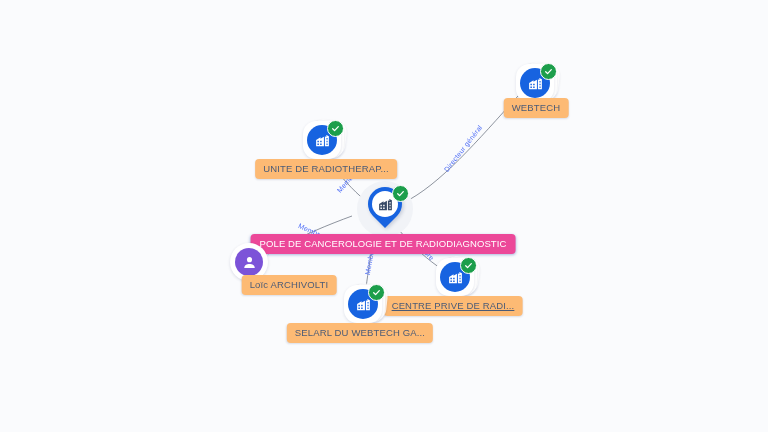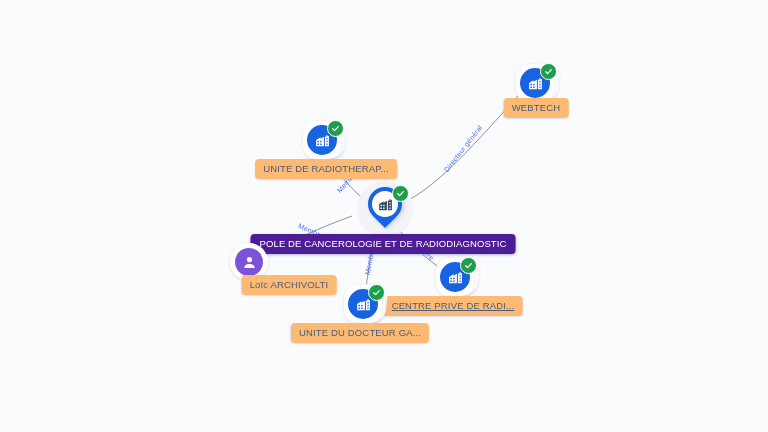--- a/index.html
+++ b/index.html
@@ -179,21 +179,21 @@
     font-size: 9.5px;
     line-height: 1;
     color: #4b5b77;
     background: #fdba74;
     padding: 5px 8px 5px 8px;
     border-radius: 4px;
     box-shadow: 0 1px 2px rgba(30,45,90,0.14);
     letter-spacing: 0.15px;
   }
   .node-label.selected {
-    background: #4c1d95;
+    background: #ec4899;
     color: #ffffff;
     font-size: 9.5px;
     padding: 5px 9px;
     border-radius: 4px;
     box-shadow: 0 1px 3px rgba(20,60,160,0.35);
     letter-spacing: 0.1px;
   }
 </style>
 </head>
 <body>
@@ -323,21 +323,21 @@
               </span>
             </div>
             <div class="badge" style="left:27px;top:3px;">
               <svg width="9" height="9" viewBox="0 0 24 24" aria-hidden="true">
                 <path d="M4.5 12.6l5 5 10-10.6" fill="none" stroke="#ffffff" stroke-width="3.4" stroke-linecap="round" stroke-linejoin="round"></path>
               </svg>
             </div>
           </div>
         </div>
       </div>
-      <div class="node-label" style="left: 360px; top: 323px;">UNITE DU DOCTEUR GA...</div>
+      <div class="node-label" style="left: 360px; top: 323px;">SELARL DU WEBTECH GA...</div>
       <div class="node" style="left: 249px; top: 262px;">
         <div class="node-visual">
           <div class="person-wrap">
             <div class="person-ring"></div>
             <div class="person-circle">
               <span>
                 <svg width="17" height="17" viewBox="0 0 24 24" aria-hidden="true">
                   <circle cx="12" cy="8" r="3.6" fill="#ffffff"></circle>
                   <path fill="#ffffff" d="M4.6 19.6c0-3.6 3.3-5.6 7.4-5.6s7.4 2 7.4 5.6H4.6z"></path>
                 </svg>

